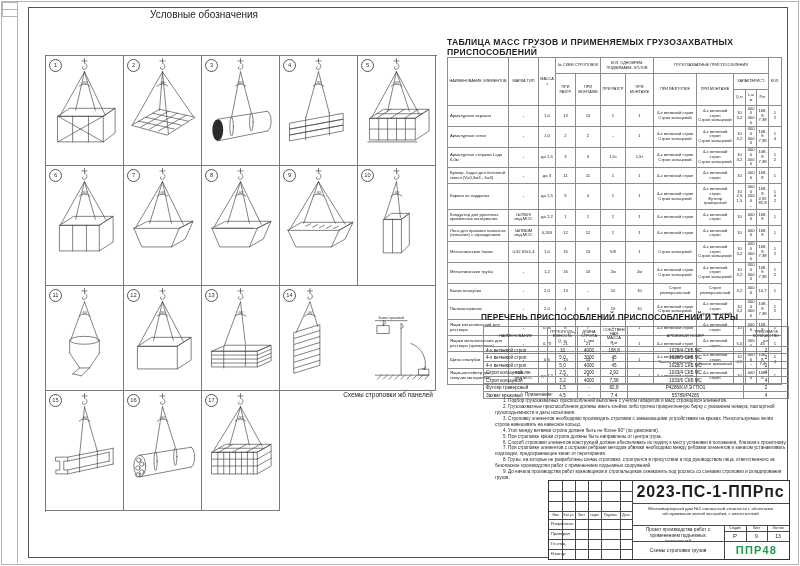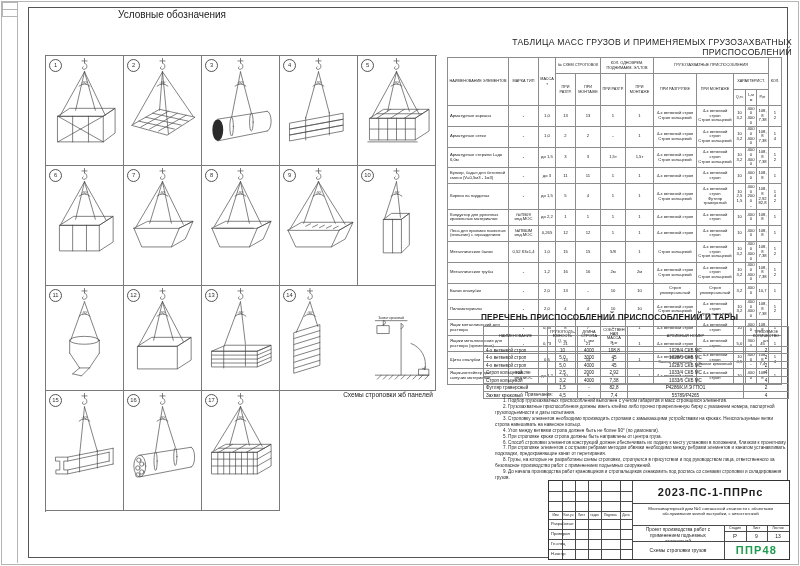--- a/index.html
+++ b/index.html
@@ -4,32 +4,32 @@
 <style>
   html,body{margin:0;padding:0;background:#e8e8e8;}
   .sheet{position:relative;width:800px;height:566px;background:#ffffff;overflow:hidden;
          font-family:"Liberation Sans", sans-serif;color:#1d1d1d;}
   .abs{position:absolute;}
   .outer-border{left:1px;top:1px;width:796px;height:562px;border:1px solid #b5b5b5;}
   .v-strip{left:17px;top:1px;width:1px;height:562px;background:#b5b5b5;}
   .corner-box{left:2px;width:14px;height:6px;border:1px solid #b5b5b5;}
   .frame{left:28px;top:7px;width:760px;height:551px;border:1.2px solid #555;box-sizing:border-box;}
 
-  .legend-title{left:118px;top:9px;width:140px;text-align:left;font-size:10px;color:#222;}
+  .legend-title{left:118px;top:9px;width:140px;text-align:right;font-size:10px;color:#222;}
   .schemes-title{left:130px;top:26px;width:175px;text-align:center;font-size:11.5px;letter-spacing:2px;color:#222;}
 
   .schemes-grid{left:45px;top:55px;width:391px;height:456px;border-left:1px solid #7a7a7a;border-top:1px solid #7a7a7a;box-sizing:content-box;}
   .scheme-cell{position:absolute;border-right:1px solid #7a7a7a;border-bottom:1px solid #7a7a7a;box-sizing:border-box;background:#fff;}
   .scheme-num{position:absolute;left:3px;top:3px;width:11px;height:11px;border:0.9px solid #555;border-radius:50%;
               font-size:5.8px;line-height:11px;text-align:center;color:#333;background:#fff;z-index:2;}
   .scheme-svg{position:absolute;left:0;top:0;width:100%;height:100%;}
 
   .panels-caption{left:293px;top:391px;width:140px;text-align:right;font-size:6.5px;color:#222;}
 
-  .t1-title{left:447px;top:37px;width:345px;font-size:8.6px;font-weight:normal;letter-spacing:0.3px;color:#222;text-align:right;}
+  .t1-title{left:447px;top:37px;width:345px;font-size:8.6px;font-weight:bold;letter-spacing:0.3px;color:#222;}
   .t1-wrap{left:447px;top:57px;}
   .t1{border-collapse:collapse;table-layout:fixed;width:334px;font-size:4.2px;line-height:1.12;color:#222;}
   .t1 td{border:1px solid #8d8d8d;padding:0.5px 1px;text-align:center;vertical-align:middle;word-wrap:break-word;}
   .t1 td.h{font-size:3.8px;line-height:1.1;}
   .t1 td.nm{text-align:left;padding-left:2px;}
   .t1 tbody td{height:14px;}
 
   .t2-title{left:481px;top:313px;width:310px;font-size:8.2px;font-weight:bold;letter-spacing:0.2px;color:#222;}
   .t2-wrap{left:483px;top:326px;}
   .t2{border-collapse:collapse;table-layout:fixed;width:305px;font-size:4.6px;line-height:1.15;color:#222;}
@@ -38,21 +38,21 @@
   .t2 tbody td{height:5.5px;}
   .t2 tbody td.nm{text-align:left;padding-left:2px;}
 
   .notes{left:495px;top:392px;width:293px;font-size:4.6px;line-height:1.28;color:#2a2a2a;}
   .notes .ttl{text-indent:30px;margin-bottom:0.5px;}
   .notes p{margin:0;text-indent:8px;}
 
   .stamp{left:548px;top:480px;width:240px;height:78px;border:1.2px solid #333;box-sizing:content-box;background:#fff;}
   .tb-line{position:absolute;background:#4a4a4a;}
   .tb-cell{position:absolute;text-align:center;color:#1d1d1d;overflow:hidden;box-sizing:border-box;}
-  .docnum{left:83px;top:0;width:157px;height:22px;line-height:22px;font-size:11px;font-weight:bold;letter-spacing:0.8px;}
+  .docnum{left:83px;top:0;width:157px;height:22px;line-height:22px;font-size:16px;font-weight:bold;letter-spacing:0.8px;}
   .object{left:83px;top:22px;width:157px;height:22px;font-size:4.3px;line-height:1.35;padding:2.5px 9px 0;}
   .doctitle{left:83px;top:44px;width:92px;height:16px;font-size:4.7px;line-height:1.3;padding:1.5px 7px 0;}
   .sheettitle{left:83px;top:60px;width:92px;height:18px;font-size:5px;line-height:18px;}
   .stageh{left:175px;top:44px;width:22px;height:6px;font-size:3.5px;line-height:6px;}
   .listh{left:197px;top:44px;width:21px;height:6px;font-size:3.5px;line-height:6px;}
   .listsh{left:218px;top:44px;width:22px;height:6px;font-size:3.5px;line-height:6px;}
   .stagev{left:175px;top:50px;width:22px;height:10px;font-size:6px;line-height:10px;}
   .listv{left:197px;top:50px;width:21px;height:10px;font-size:5px;line-height:10px;}
   .listsv{left:218px;top:50px;width:22px;height:10px;font-size:5px;line-height:10px;}
   .logo{left:175px;top:60px;width:65px;height:18px;font-size:11px;line-height:18px;font-weight:bold;letter-spacing:1.2px;}

